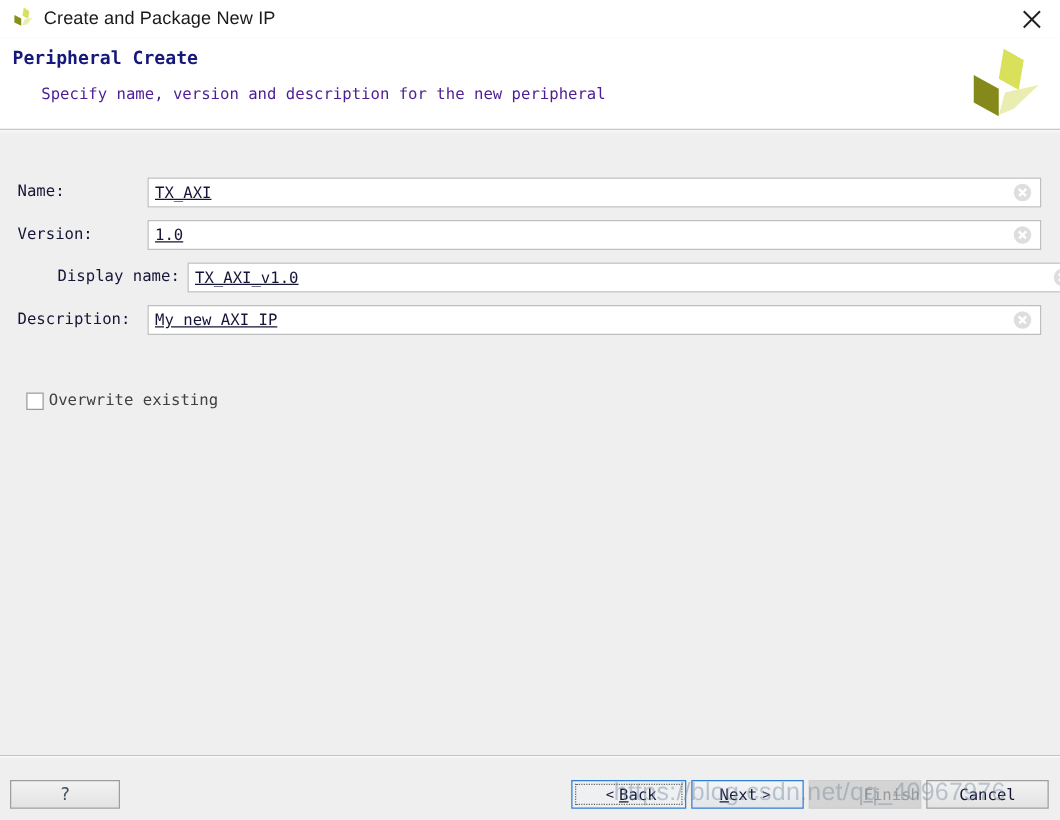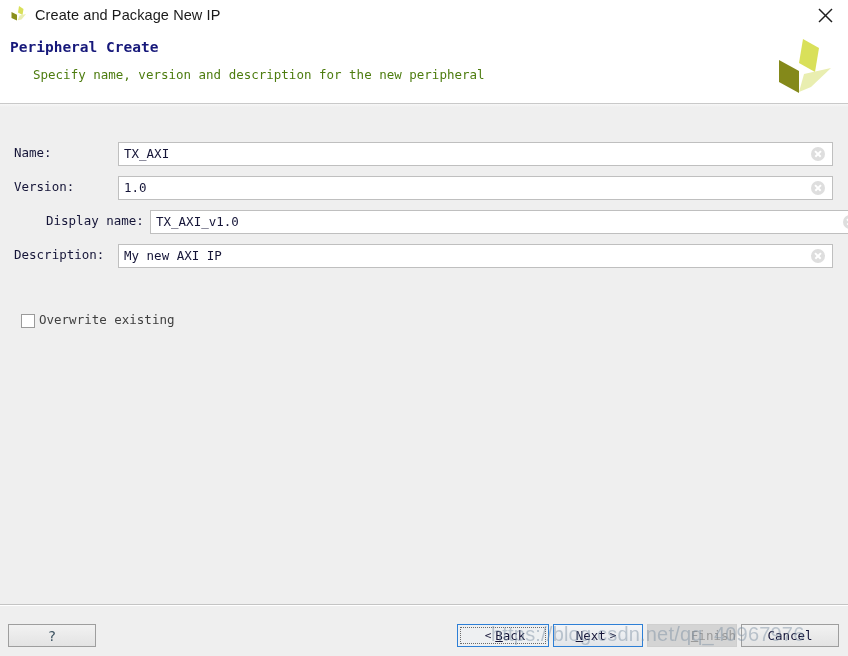--- a/index.html
+++ b/index.html
@@ -38,21 +38,21 @@
   }
   #header-title {
     position:absolute; left:10px; top:9px;
     font-family:"DejaVu Sans Mono","Liberation Mono",monospace;
     font-weight:bold; font-size:14.5px; color:#16187a; letter-spacing:0px;
     white-space:nowrap;
   }
   #header-subtitle {
     position:absolute; left:33px; top:37px;
     font-family:"DejaVu Sans Mono","Liberation Mono",monospace;
-    font-size:12.5px; color:#4d7c0f; letter-spacing:0px;
+    font-size:12.5px; color:#4c1d95; letter-spacing:0px;
     white-space:nowrap;
   }
   #brand-logo { position:absolute; right:13px; top:5px; width:66px; height:66px; }
 
   #header-rule {
     position:absolute; left:0; top:103px; width:848px; height:0;
     border-top:1px solid #c9c9c9;
   }
   #header-rule2 {
     position:absolute; left:0; top:104px; width:848px; height:3px;
@@ -77,20 +77,21 @@
     display:flex; align-items:center;
   }
   .field-wrap.wide { width:715px; }
   .field-wrap.narrow { width:687px; }
   .field-val {
     flex:1 1 auto; padding-left:5px; padding-right:4px;
     font-family:"DejaVu Sans Mono","Liberation Mono",monospace;
     font-size:12.5px; color:#151538;
     white-space:nowrap; overflow:hidden; text-overflow:clip;
     line-height:22px;
+    text-decoration:underline;
   }
   .clear-icon {
     flex:0 0 auto; width:14px; height:14px; margin-right:7px;
     border-radius:50%; background:#dedede;
     position:relative; cursor:pointer;
   }
   .clear-icon::before, .clear-icon::after{
     content:""; position:absolute; left:3px; top:6.2px;
     width:8px; height:1.6px; background:#ffffff;
   }

